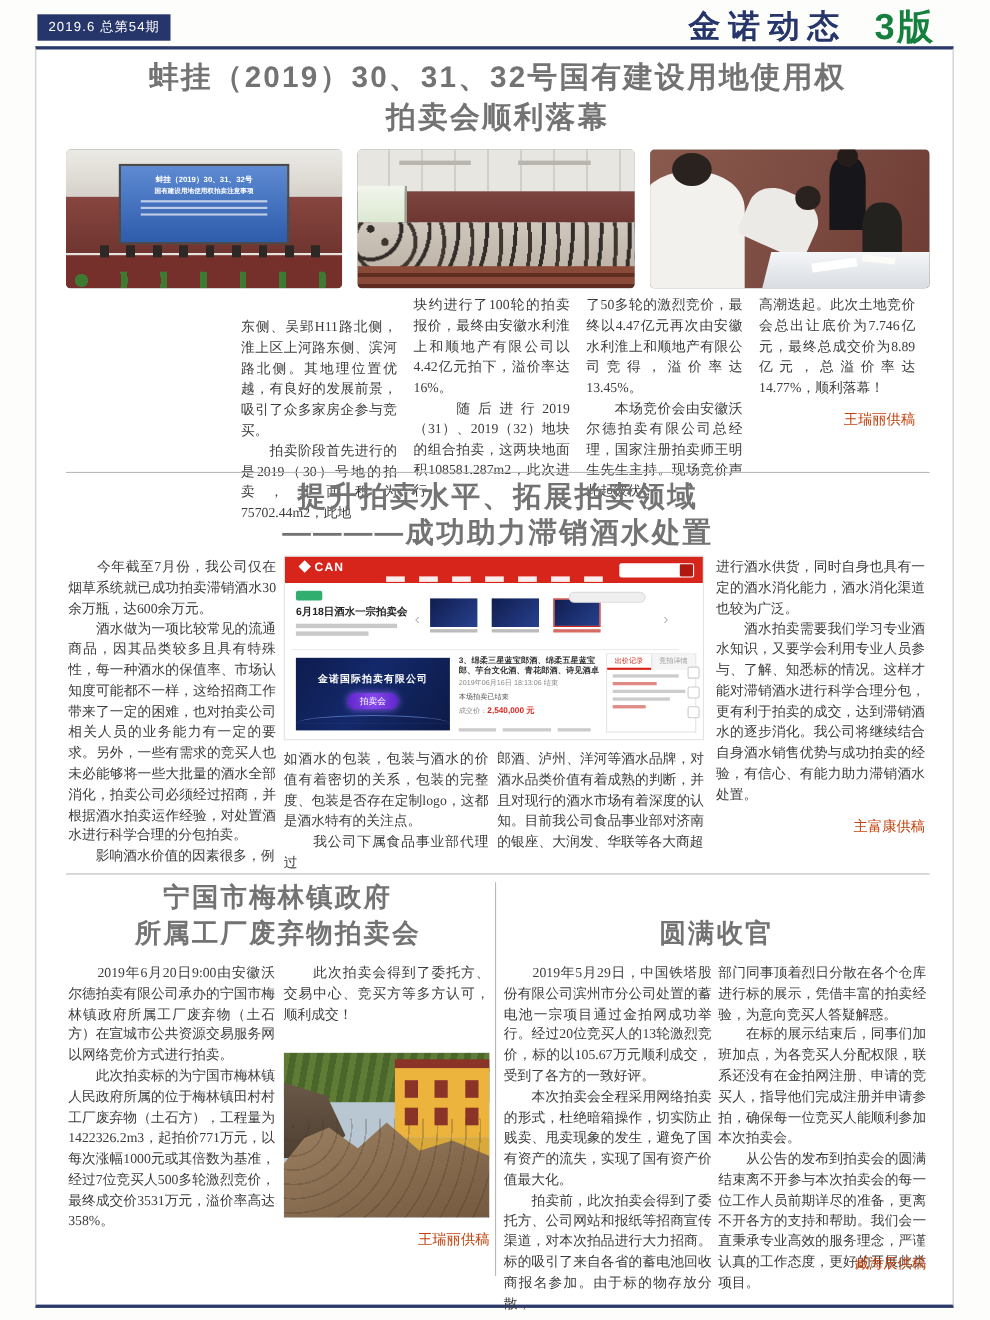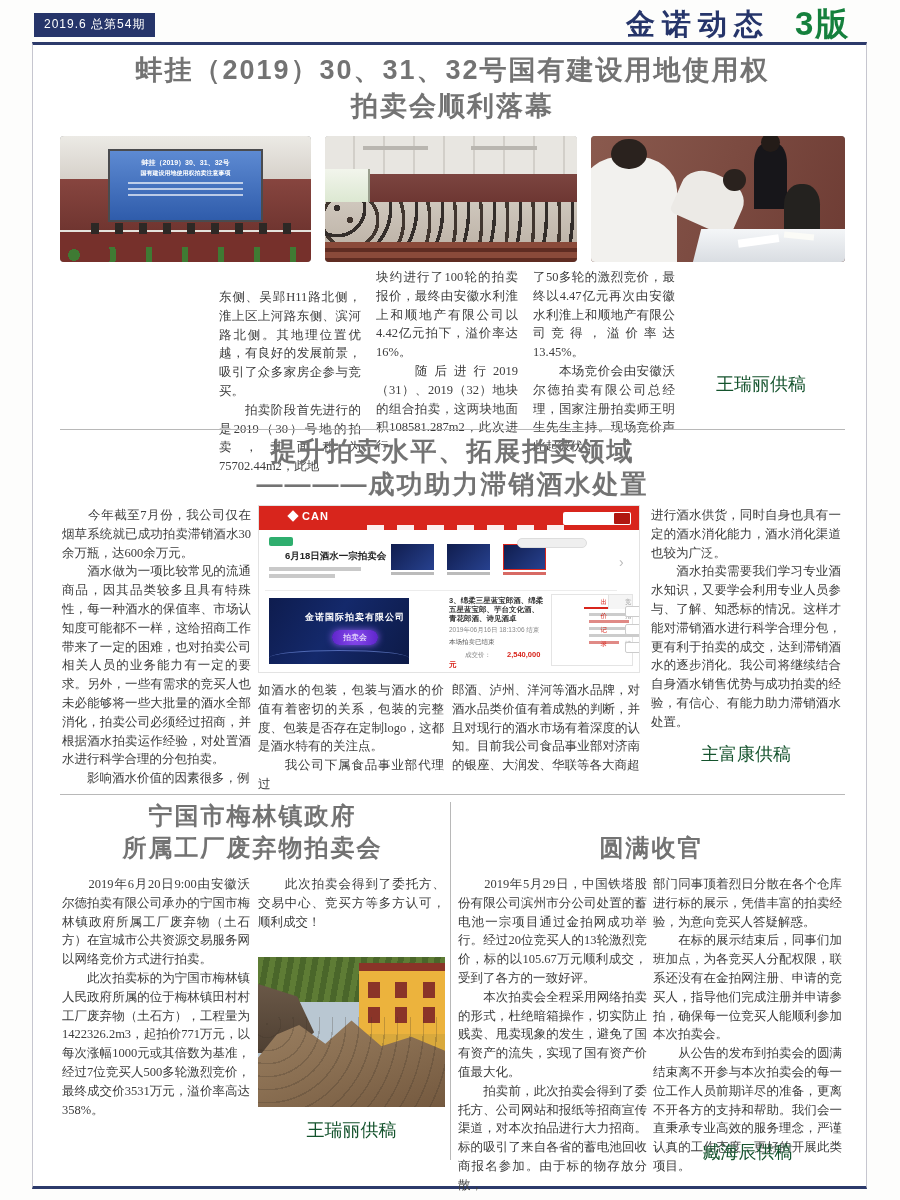--- a/index.html
+++ b/index.html
@@ -17,21 +17,21 @@
       border-top:3px solid #2c3a6b;border-bottom:3px solid #2c3a6b;
       border-left:1px solid #c6c6cf;border-right:1px solid #c6c6cf;background:#fff;}
   .hsep{position:absolute;left:60px;width:785px;height:1px;background:#b8b8b8;}
   .vsep{position:absolute;width:1px;background:#b8b8b8;}
   
   .rt{position:absolute;color:#737373;font-weight:bold;text-align:center;
       font-family:"Liberation Sans",sans-serif;letter-spacing:2px;}
   .t27{font-size:27px;} .t26{font-size:26px;} .t24{font-size:24px;}
   .bt{position:absolute;font-size:12.5px;line-height:18.8px;text-align:justify;
       white-space:pre-wrap;color:#3c3c3c;}
-  .by{position:absolute;font-size:18px;color:#14532d;text-align:center;}
+  .by{position:absolute;font-size:13px;color:#c2410c;text-align:right;}
   
   .photo{position:absolute;top:136px;height:126px;border-radius:4px;overflow:hidden;background:#888;}
   .photo>div{position:absolute;}
   
   .p1-ceil{left:0;top:0;width:100%;height:34%;background:linear-gradient(#eceae5,#d6d1ca);}
   .p1-wall{left:0;top:34%;width:100%;height:44%;background:linear-gradient(#87453f,#6e342f);}
   .p1-screen{left:19%;top:10%;width:62%;height:58%;background:linear-gradient(180deg,#5d8ad2,#2f5cab);
       border:2px solid #4a4b4e;box-sizing:border-box;text-align:center;color:#fff;}
   .p1-screen .s1{font-family:"Liberation Sans",sans-serif;font-size:7px;font-weight:bold;margin-top:7px;}
   .p1-screen .s2{font-family:"Liberation Sans",sans-serif;font-size:6px;font-weight:bold;margin-top:1px;}
@@ -65,21 +65,21 @@
   .p3-shead{left:67%;top:-2%;width:7.5%;height:15%;background:#241c18;border-radius:50%;}
   .p3-table{left:40%;bottom:0;width:60%;height:26%;background:linear-gradient(#f4f6f8,#d9dde2);
       transform:skewX(-14deg);transform-origin:bottom;}
   .p3-woman{left:76%;top:38%;width:14%;height:36%;background:#24221f;border-radius:45% 45% 0 0;}
   .p3-paper{left:58%;bottom:14%;width:16%;height:6%;background:#fff;transform:rotate(-8deg);}
   .p3-paper2{left:76%;bottom:18%;width:12%;height:5%;background:#fbfbf7;transform:rotate(6deg);}
   
   .site{position:absolute;left:258px;top:505px;width:382px;height:168px;background:#fff;
       border:1px solid #e3e3e3;box-sizing:border-box;overflow:hidden;
       font-family:"Liberation Sans",sans-serif;}
-  .site *{box-sizing:border-box;padding-left:16px;}
+  .site *{box-sizing:border-box;}
   .s-nav{position:absolute;left:0;top:0;width:100%;height:24px;background:#d8251c;}
   .s-logo{position:absolute;left:14px;top:4px;color:#fff;font-weight:bold;font-size:11px;letter-spacing:1px;}
   .s-logo:before{content:"";display:inline-block;width:8px;height:8px;background:#fff;
       transform:rotate(45deg);margin-right:5px;}
   .s-menu{position:absolute;left:92px;top:10px;}
   .s-menu i{display:inline-block;width:17px;height:5px;background:rgba(255,255,255,.92);margin-right:13px;}
   .s-search{position:absolute;right:8px;top:6px;width:68px;height:13px;background:#fff;border-radius:2px;}
   .s-search i{position:absolute;right:1px;top:1px;width:12px;height:11px;background:#b01710;border-radius:1px;}
   .s-badge{position:absolute;left:10px;top:31px;width:24px;height:9px;background:#2fae6e;border-radius:2px;}
   .s-head{position:absolute;left:10px;top:44px;font-size:9.5px;font-weight:bold;color:#222;}
@@ -185,20 +185,21 @@
     <div class="p3-paper"></div>
     <div class="p3-paper2"></div>
   </div>
 
   <div class="bt" style="left:219px;top:268px;width:142px;margin-top:20px;">东侧、吴郢H11路北侧，淮上区上河路东侧、滨河路北侧。其地理位置优越，有良好的发展前景，吸引了众多家房企参与竞买。
 　　拍卖阶段首先进行的是2019（30）号地的拍卖，其面积为75702.44m2，此地</div>
   <div class="bt" style="left:376px;top:268px;width:142px;">块约进行了100轮的拍卖报价，最终由安徽水利淮上和顺地产有限公司以4.42亿元拍下，溢价率达16%。
 　　随后进行2019（31）、2019（32）地块的组合拍卖，这两块地面积108581.287m2，此次进行</div>
   <div class="bt" style="left:533px;top:268px;width:142px;">了50多轮的激烈竞价，最终以4.47亿元再次由安徽水利淮上和顺地产有限公司竞得，溢价率达13.45%。
 　　本场竞价会由安徽沃尔德拍卖有限公司总经理，国家注册拍卖师王明生先生主持。现场竞价声此起彼伏，</div>
+  <div class="bt" style="left:690px;top:268px;width:142px;">高潮迭起。此次土地竞价会总出让底价为7.746亿元，最终总成交价为8.89亿元，总溢价率达14.77%，顺利落幕！</div>
   <div class="by" style="left:690px;top:372px;width:142px;">王瑞丽供稿</div>
 
   <div class="hsep" style="top:429px;"></div>
 
   <div class="rt t26" style="left:60px;top:434px;width:785px;">提升拍卖水平、拓展拍卖领域</div>
   <div class="rt t26" style="left:60px;top:467px;width:785px;">————成功助力滞销酒水处置</div>
 
   <div class="bt" style="left:62px;top:506px;width:189px;">　　今年截至7月份，我公司仅在烟草系统就已成功拍卖滞销酒水30余万瓶，达600余万元。
 　　酒水做为一项比较常见的流通商品，因其品类较多且具有特殊性，每一种酒水的保值率、市场认知度可能都不一样，这给招商工作带来了一定的困难，也对拍卖公司相关人员的业务能力有一定的要求。另外，一些有需求的竞买人也未必能够将一些大批量的酒水全部消化，拍卖公司必须经过招商，并根据酒水拍卖运作经验，对处置酒水进行科学合理的分包拍卖。
 　　影响酒水价值的因素很多，例</div>

